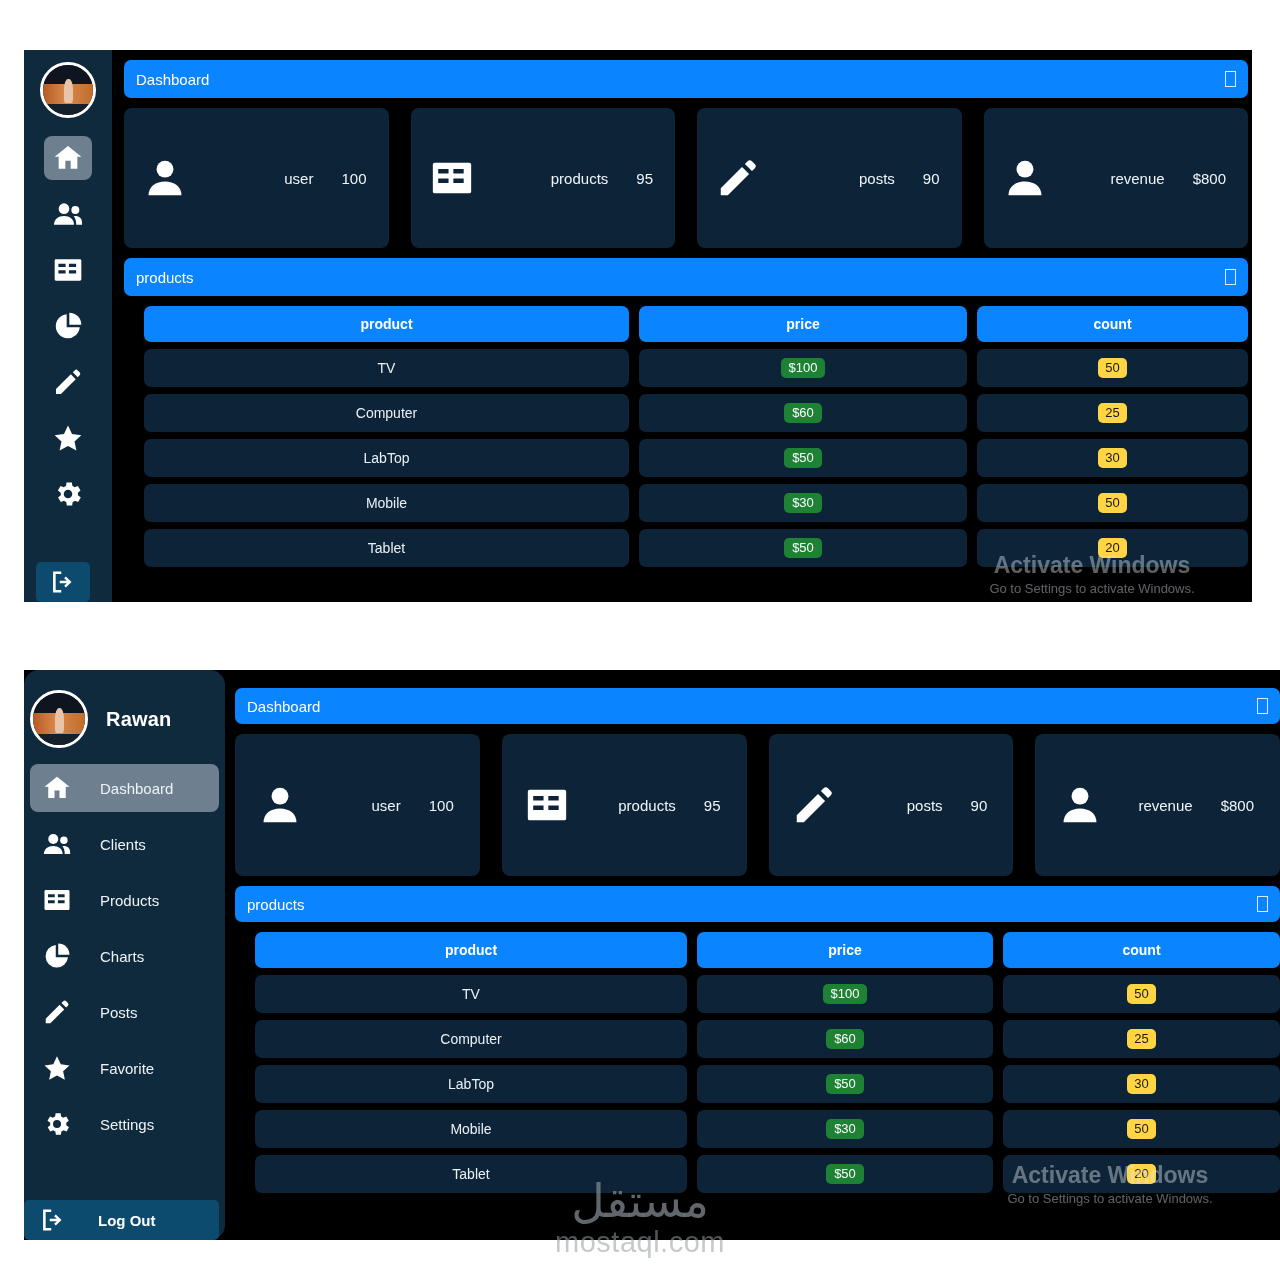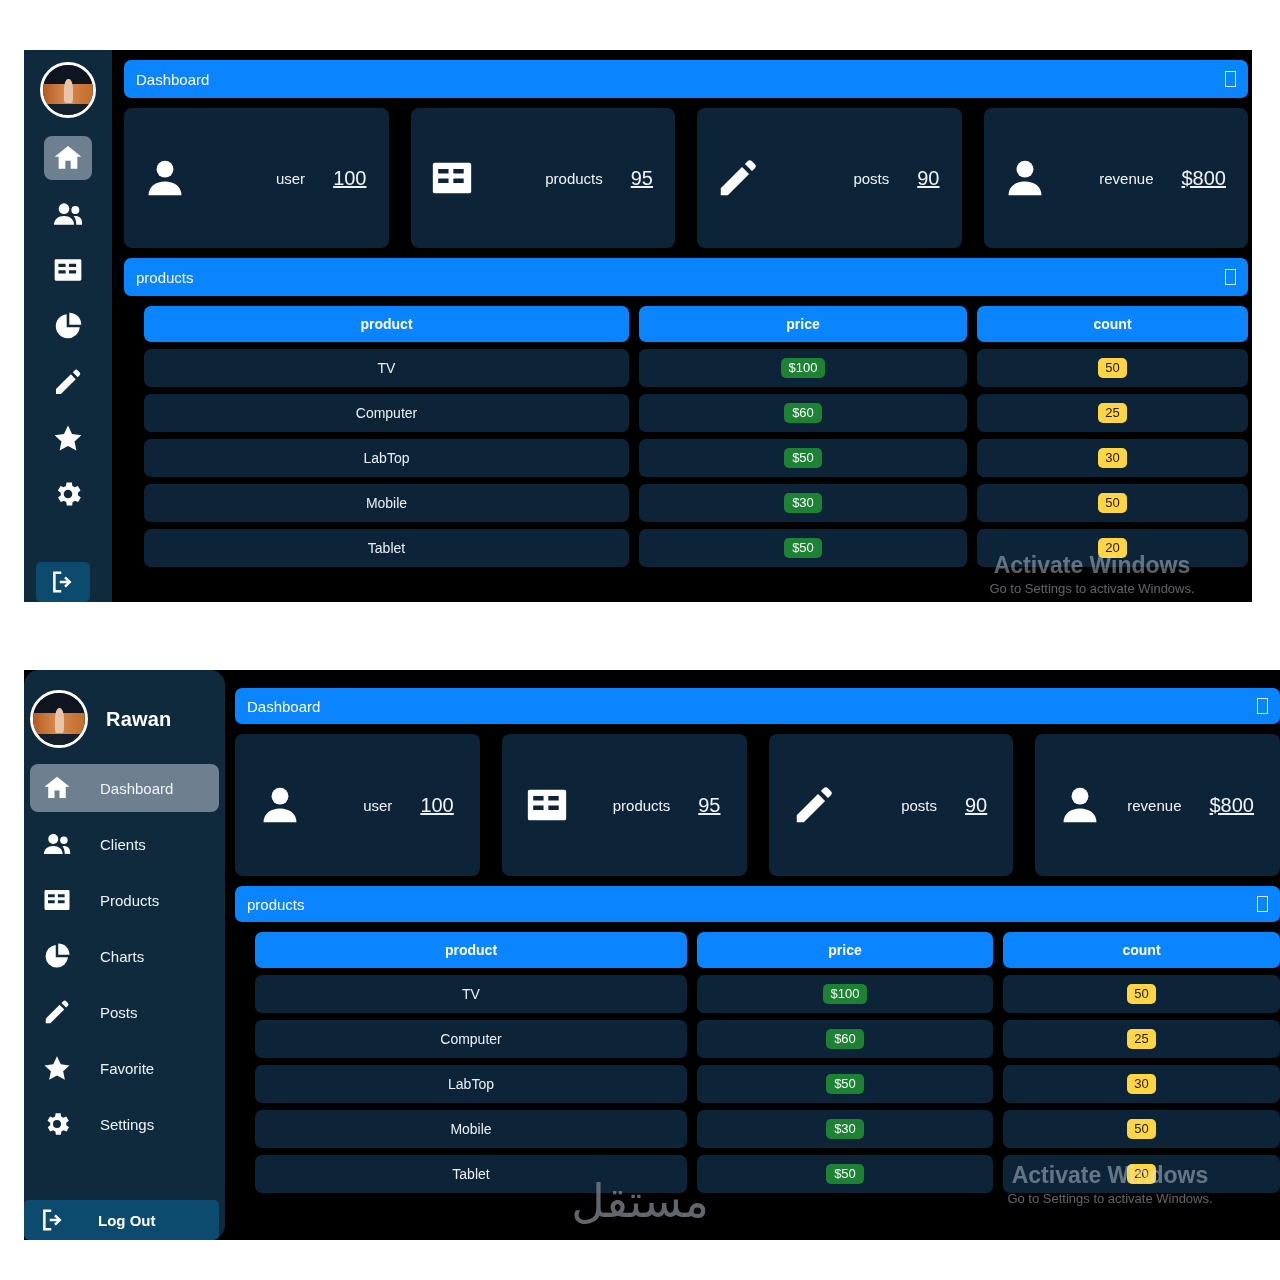--- a/index.html
+++ b/index.html
@@ -148,21 +148,21 @@
   .stat-text {
     flex: 1 1 auto;
     display: flex;
     align-items: center;
     justify-content: flex-end;
     gap: 28px;
     color: #f0f4f8;
     font-size: 15px;
     padding-right: 4px;
   }
-  .stat-value { font-size: 20px; text-decoration: underline; }
+  .stat-value { font-size: 15px; }
 
   
   .table { display: flex; flex-direction: column; gap: 7px; }
   .trow { display: flex; gap: 10px; padding-left: 20px; }
   .cell {
     border-radius: 7px;
     display: flex;
     align-items: center;
     justify-content: center;
     color: #eaf0f6;
@@ -651,13 +651,14 @@
   </div>
 
   <div class="activate">
     <div class="a1">Activate Windows</div>
     <div class="a2">Go to Settings to activate Windows.</div>
   </div>
 </div>
 
 <div id="watermark">
   <div class="wm-ar">مستقل</div>
+  <div class="wm-en">mostaql.com</div>
 </div>
 
 </body></html>

